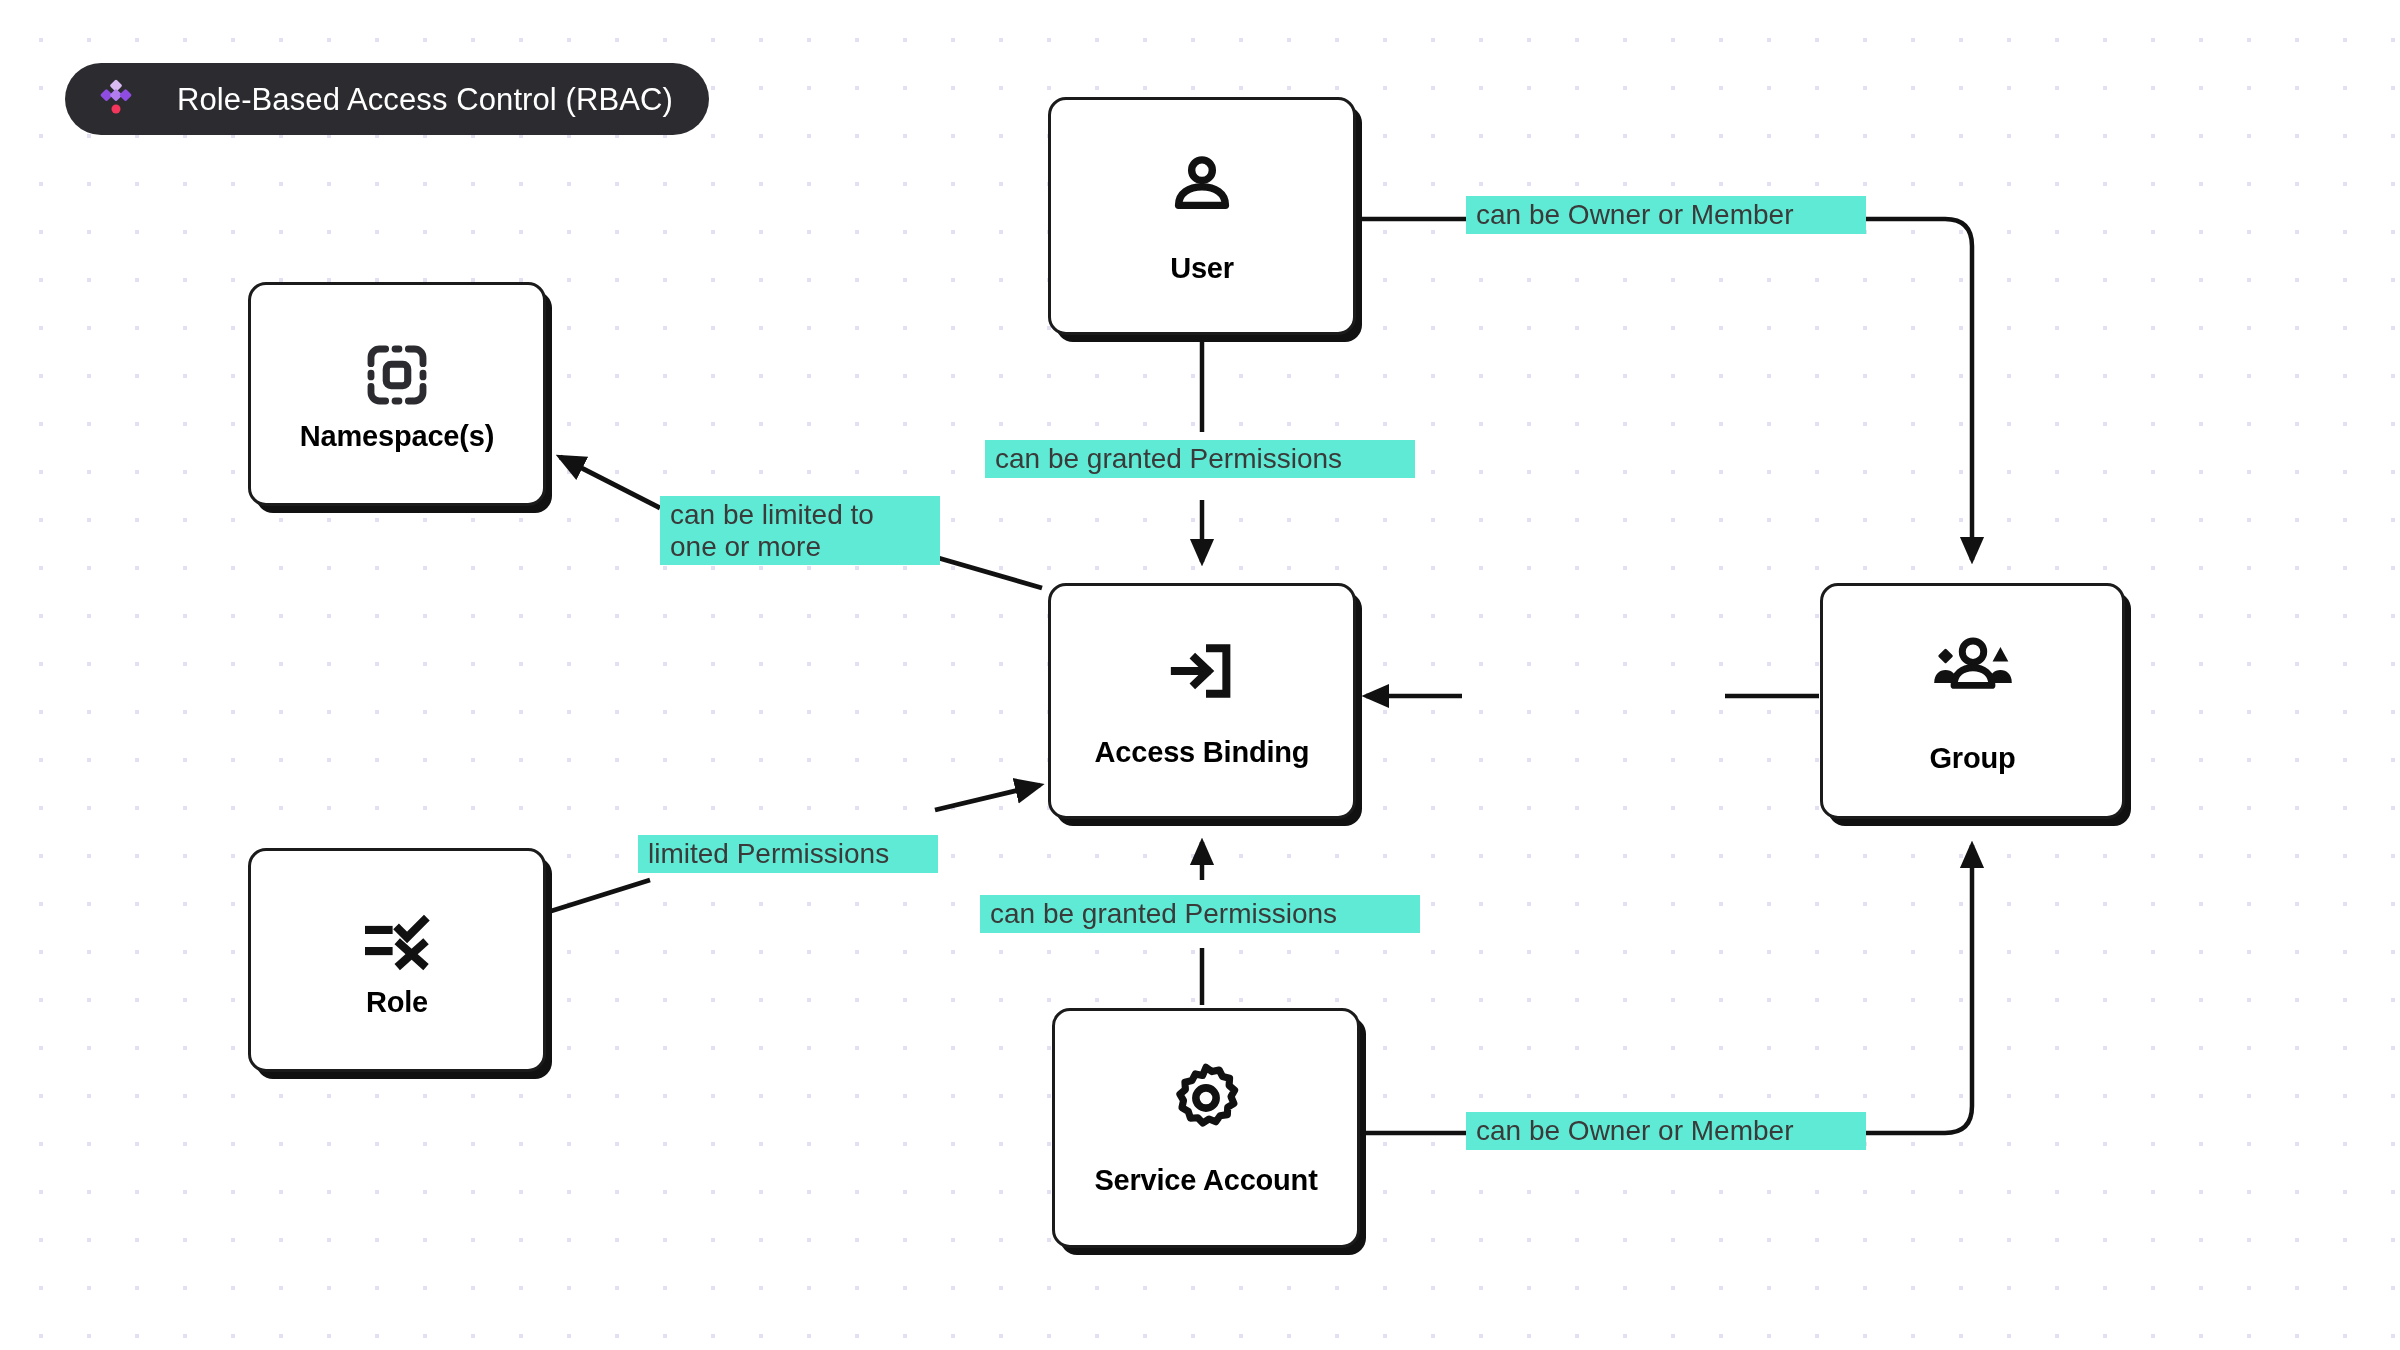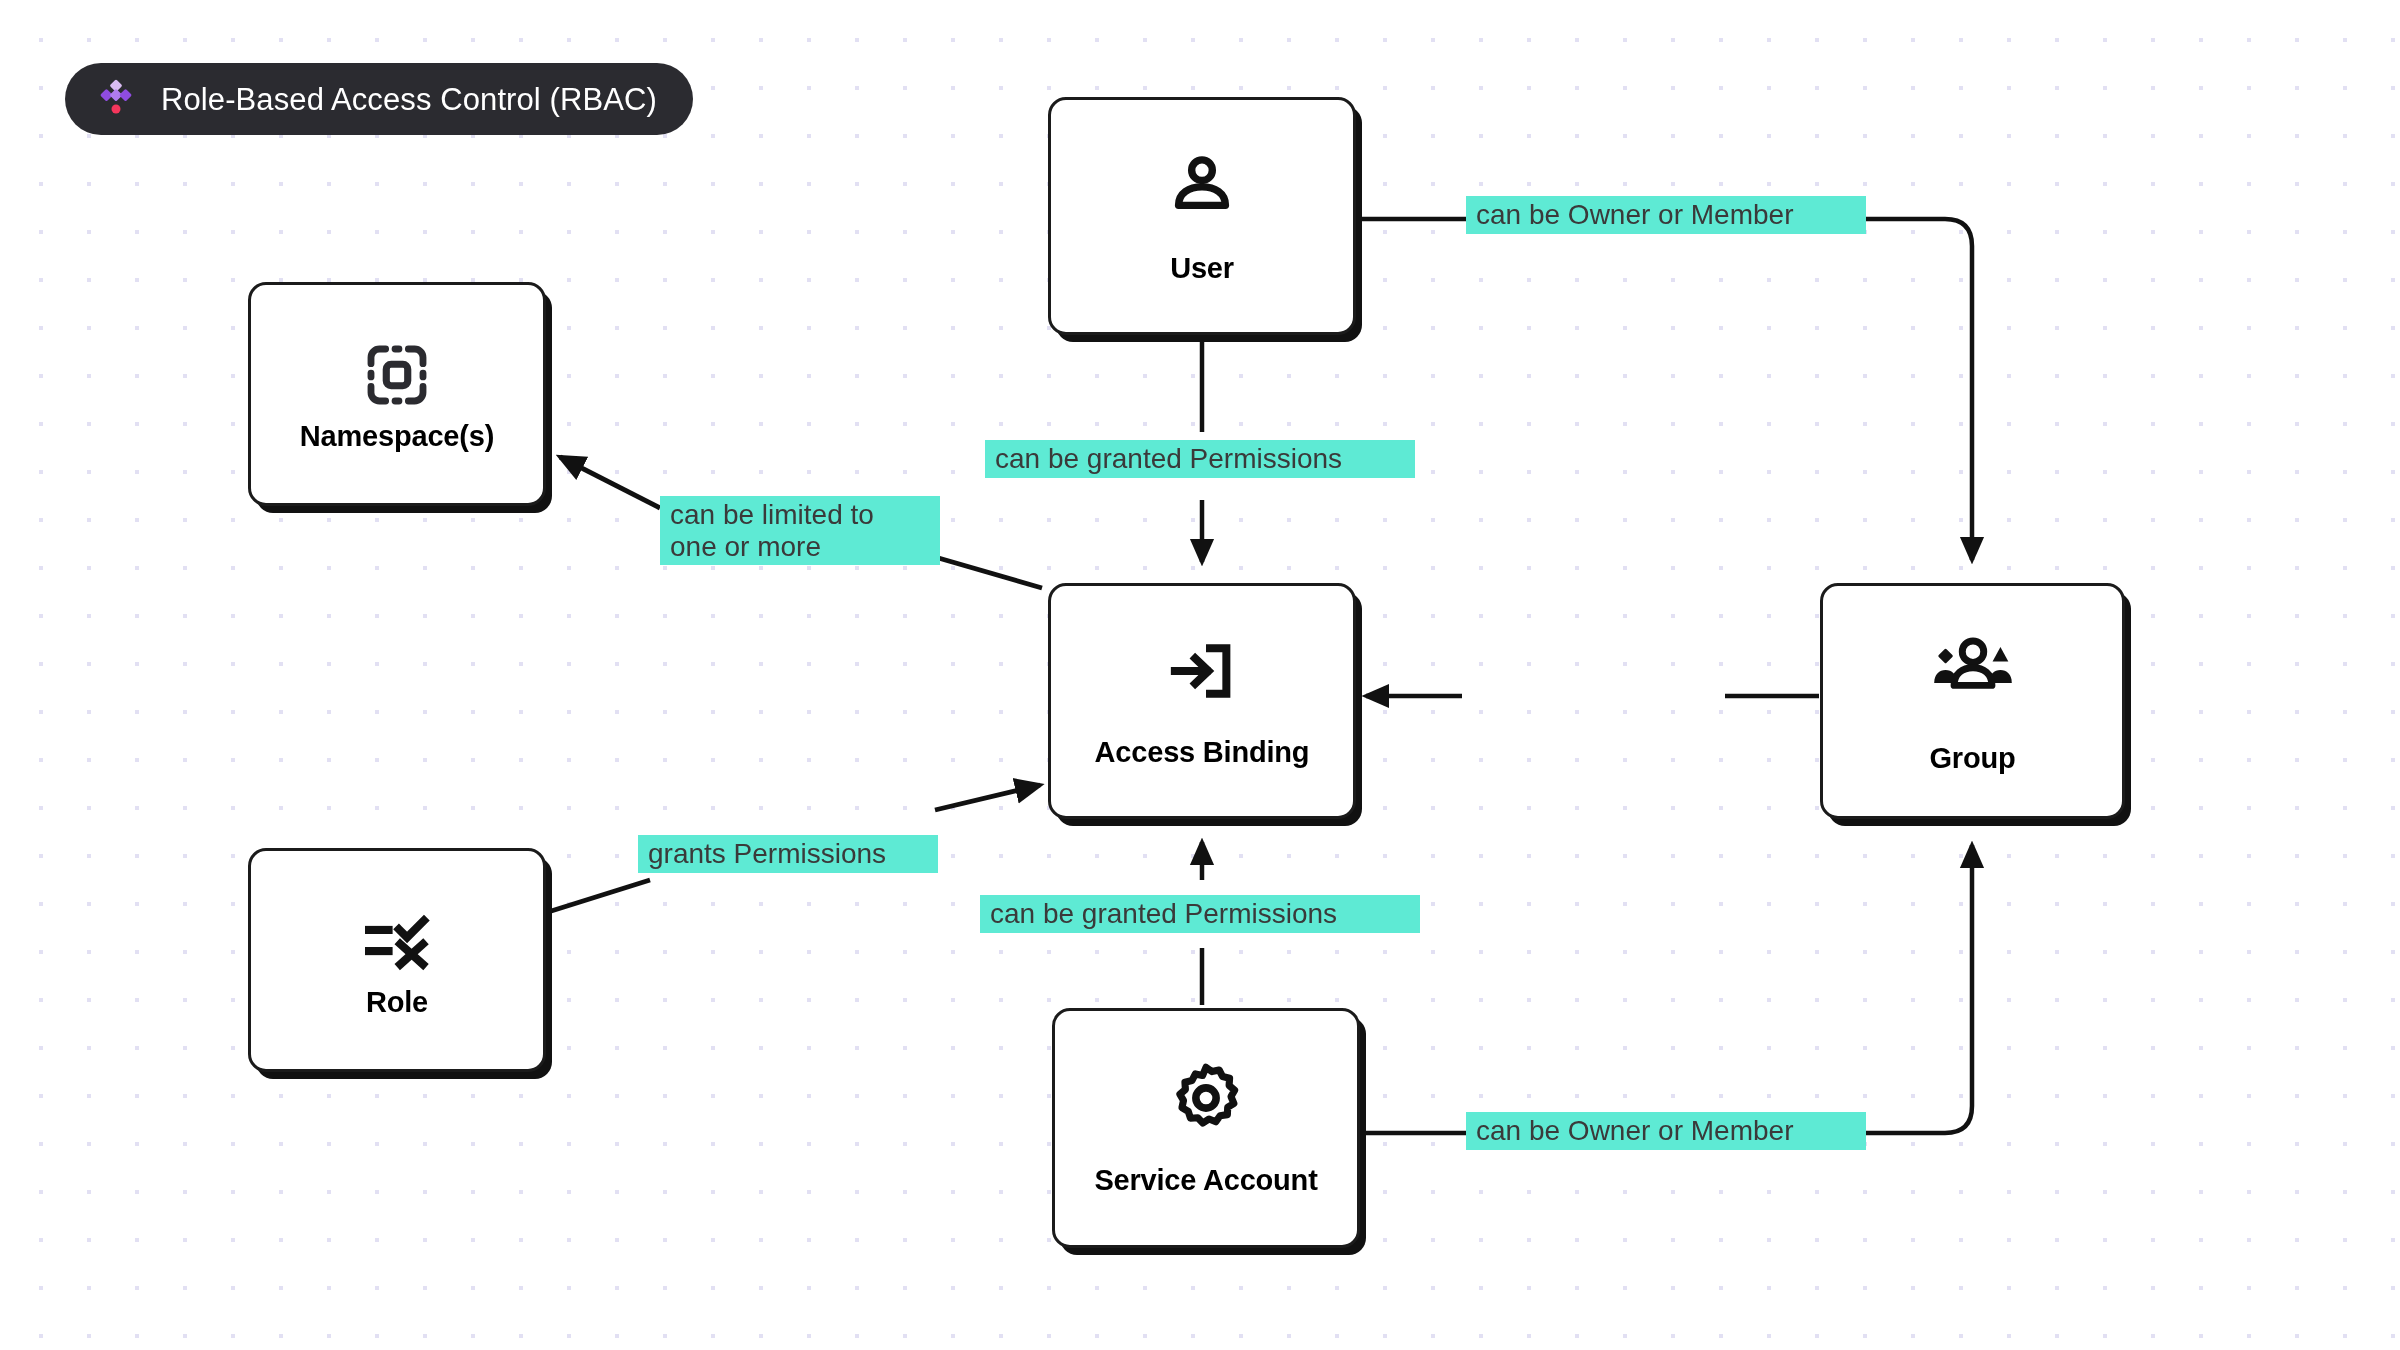--- a/index.html
+++ b/index.html
@@ -27,21 +27,21 @@
   }
 
   
   .title-badge {
     position: absolute;
     left: 65px;
     top: 63px;
     height: 72px;
     display: flex;
     align-items: center;
-    gap: 24px;
+    gap: 40px;
     padding: 0 36px 0 30px;
     background: #2b2b30;
     border-radius: 36px;
     z-index: 10;
   }
   .title-badge .logo {
     width: 42px;
     height: 42px;
     flex: 0 0 42px;
     display: block;
@@ -253,19 +253,19 @@
   </div>
 
   <div class="edge-label" id="lbl-user-group">can be Owner or Member</div>
 
   <div class="edge-label" id="lbl-user-access">can be granted Permissions</div>
 
 
   <div class="edge-label" id="lbl-ns-limited">can be limited to
 one or more</div>
 
-  <div class="edge-label" id="lbl-role-grants">grants Permissions</div>
+  <div class="edge-label" id="lbl-role-grants">limited Permissions</div>
 
   <div class="edge-label" id="lbl-sa-access">can be granted Permissions</div>
 
   <div class="edge-label" id="lbl-sa-group">can be Owner or Member</div>
 
 </div>
 
 </body></html>

